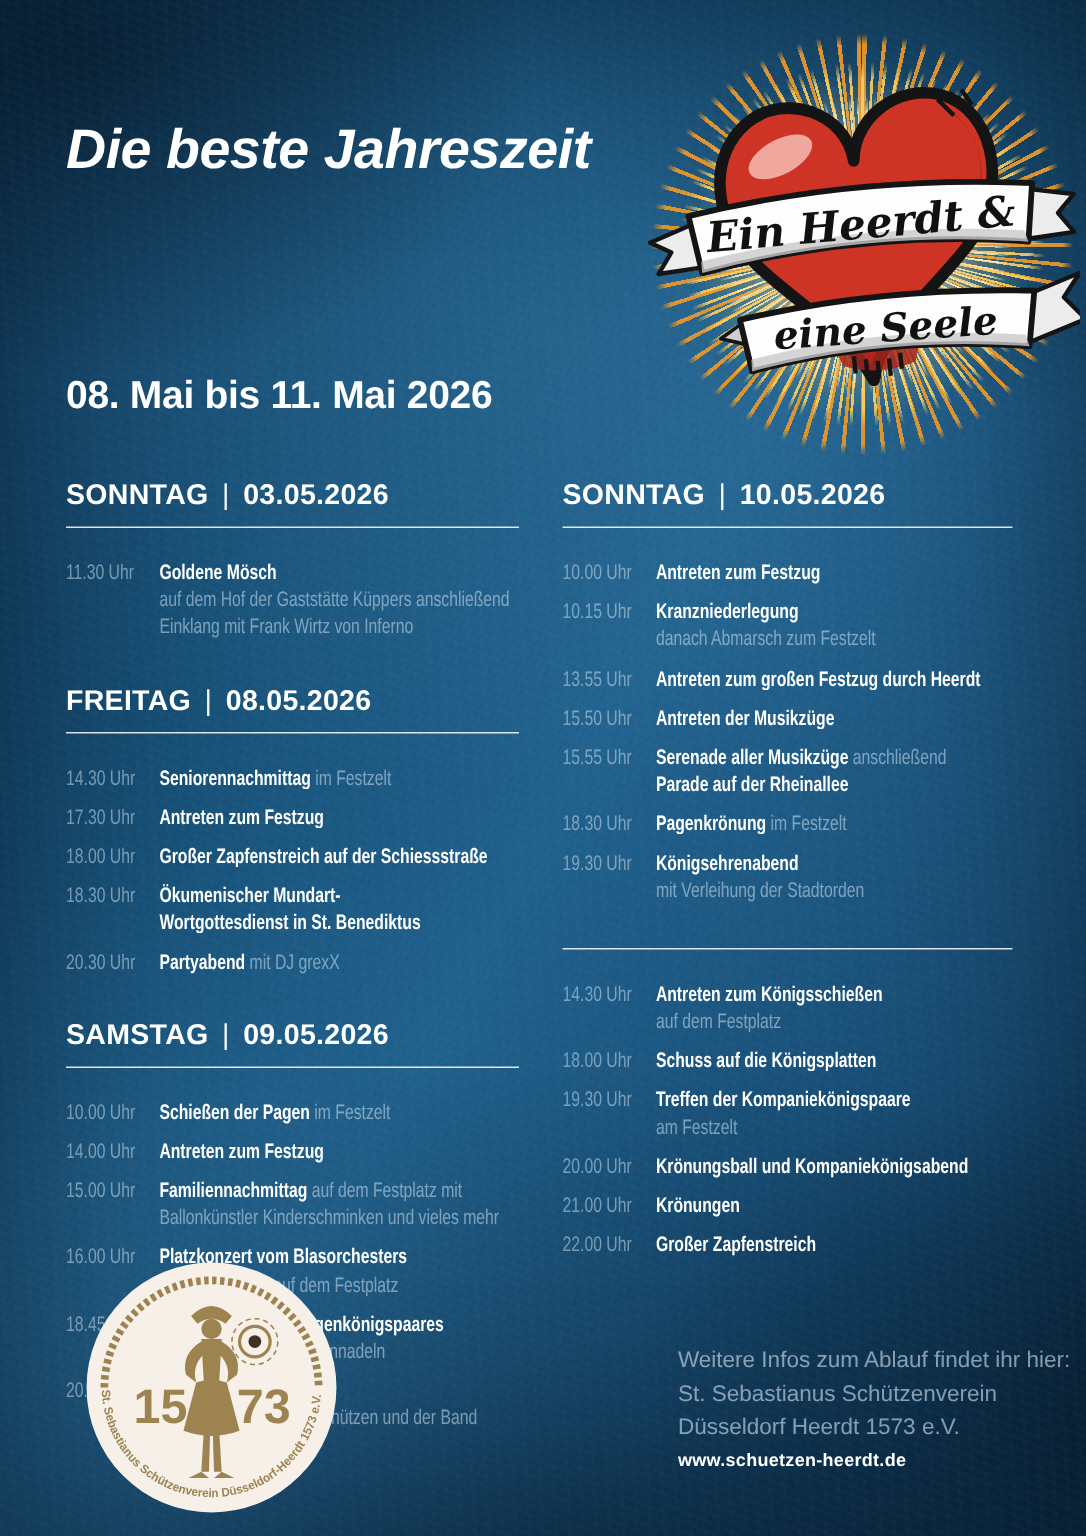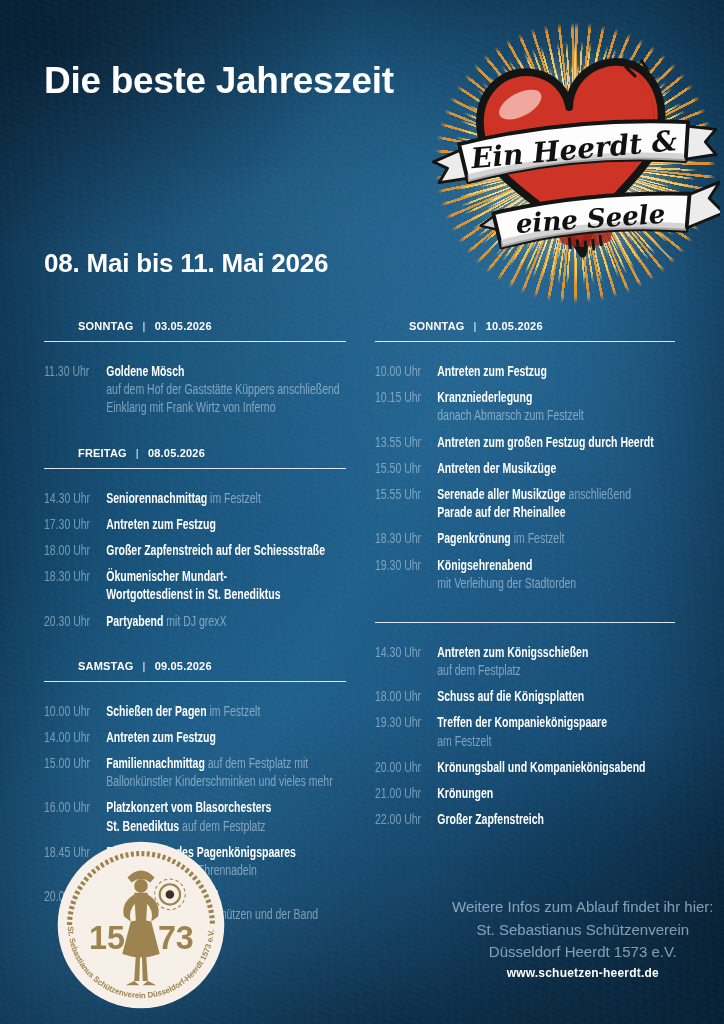--- a/index.html
+++ b/index.html
@@ -19,21 +19,21 @@
     box-shadow:inset 0 0 140px rgba(2,14,28,.55);
   }
   .grain{
     position:absolute; inset:0; pointer-events:none; opacity:.6;
     background-image:
       repeating-linear-gradient(23deg, rgba(255,255,255,.025) 0 2px, transparent 2px 6px),
       repeating-linear-gradient(-64deg, rgba(0,0,0,.05) 0 1px, transparent 1px 5px),
       repeating-linear-gradient(87deg, rgba(255,255,255,.015) 0 3px, transparent 3px 9px);
   }
   
-  .title{position:absolute; left:44px; top:57px; font-size:37px; font-weight:bold; line-height:1.32; letter-spacing:-.3px;}
+  .title{position:absolute; left:44px; top:76px; font-size:37px; font-weight:bold; line-height:1.32; letter-spacing:-.3px;font-style:italic;}
   .date-range{position:absolute; left:44px; top:248px; font-size:26px; font-weight:bold; letter-spacing:-.2px;}
   
   .burst{position:absolute; left:430px; top:18px; width:290px; height:290px;}
   .rays{position:absolute; inset:0; border-radius:50%;}
   .rays.r1{
     background:repeating-conic-gradient(from 0deg, rgba(230,150,45,.95) 0 1.2deg, transparent 1.2deg 5.6deg);
     -webkit-mask-image:radial-gradient(closest-side, transparent 0 26%, #000 34% 92%, transparent 97%);
     mask-image:radial-gradient(closest-side, transparent 0 26%, #000 34% 92%, transparent 97%);
   }
   .rays.r2{
@@ -47,34 +47,34 @@
     mask-image:radial-gradient(closest-side, transparent 0 22%, #000 26% 60%, transparent 68%);
   }
   .glow{position:absolute; inset:0; border-radius:50%;
     background:radial-gradient(circle at 50% 50%, rgba(255,252,235,.95) 0 14%, rgba(255,235,170,.5) 27%, rgba(255,220,130,.22) 39%, transparent 56%);}
   .heart-svg{position:absolute; inset:0;}
   
   .col{position:absolute; top:320px;}
   .col.left{left:44px; width:302px;}
   .col.right{left:375px; width:300px;}
   .section{margin-bottom:30px;}
-  .sec-head{font-size:11px; font-weight:bold; letter-spacing:.2px; white-space:nowrap;margin-left:34px;}
+  .sec-head{font-size:19px; font-weight:bold; letter-spacing:.2px; white-space:nowrap;}
   .sec-head .pipe{margin:0 9px; font-weight:normal; opacity:.95;}
   .sec-line{border-top:1.5px solid rgba(255,255,255,.85); margin:9px 0 20px;}
   .event{display:flex; transform:scaleX(.75); transform-origin:0 0; margin-bottom:8px; line-height:1.3;}
   .col.left .event{width:403px;}
   .col.right .event{width:397px;}
   .event .time{flex:none; width:83px; font-size:14px; color:rgba(198,220,235,.55);}
   .event .body{flex:1; font-size:14px;}
   .event .b{font-weight:bold; color:#fff;}
   .event .l{color:rgba(205,226,240,.55);}
   
   .seal{position:absolute; left:56px; top:840px; width:170px; height:170px;}
   
-  .footer{position:absolute; left:452px; top:896px; font-size:15px; line-height:1.5; color:rgba(206,226,240,.62);text-align:center;}
+  .footer{position:absolute; left:452px; top:896px; font-size:15px; line-height:1.5; color:rgba(206,226,240,.62);}
   .footer .site{font-weight:bold; color:#fff; font-size:12px; letter-spacing:.2px;}
 </style>
 </head>
 <body>
 
 <div class="poster">
   <div class="grain"></div>
 
   <h1 class="title" style="margin:0;">
     <span>Die beste Jahreszeit</span><br>

